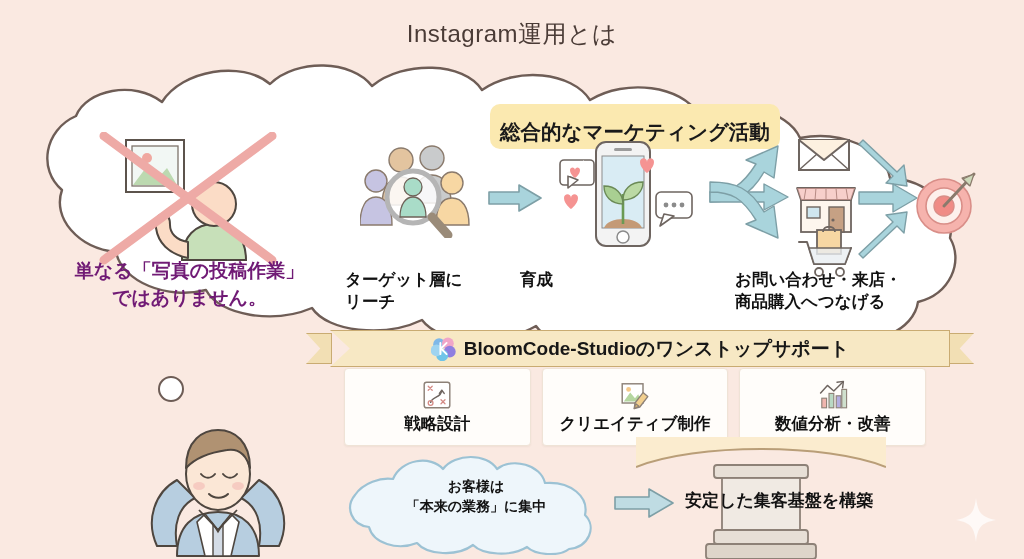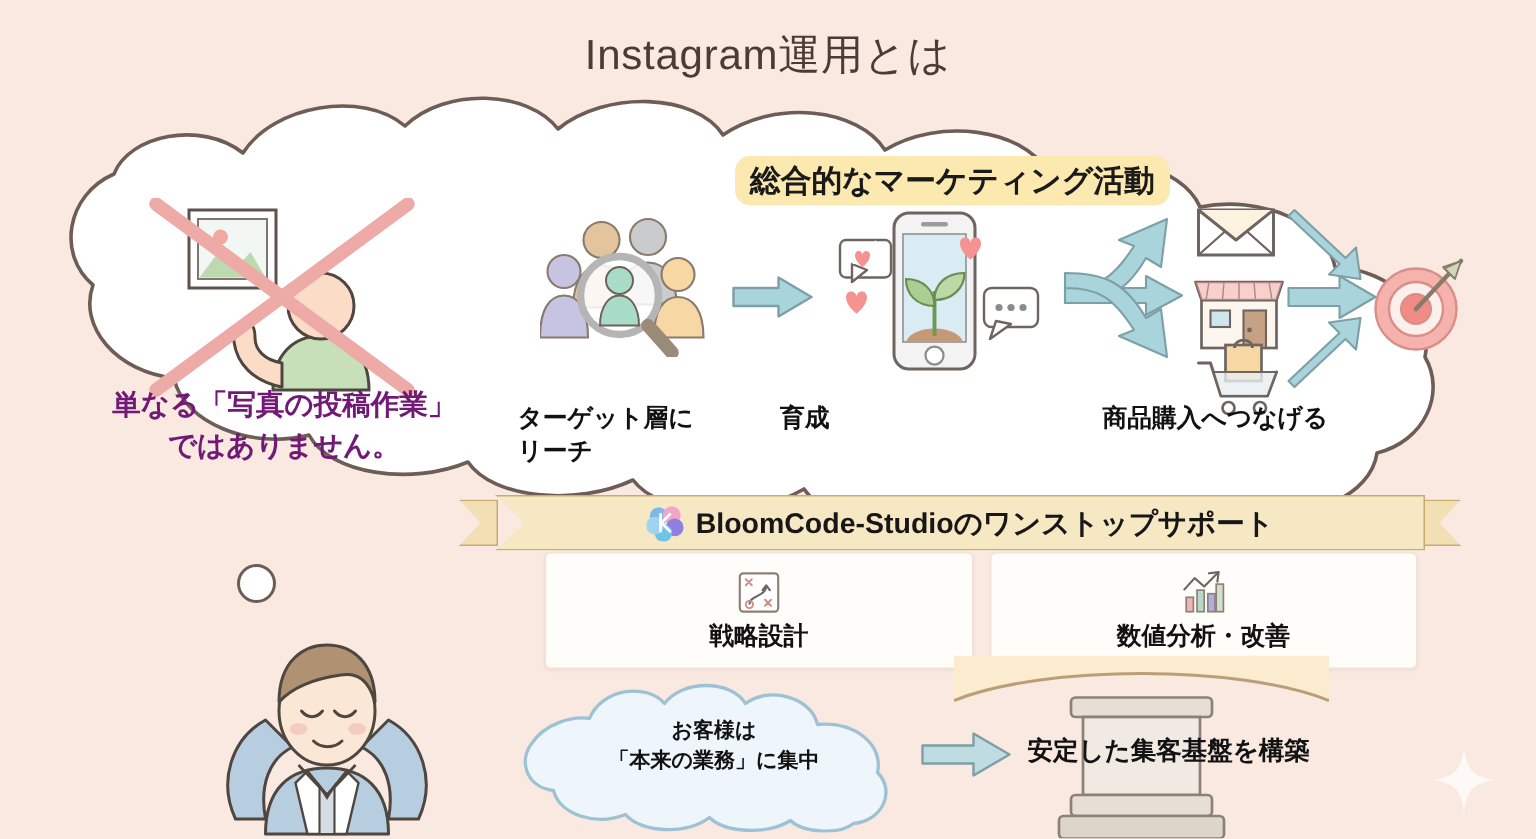--- a/index.html
+++ b/index.html
@@ -20,21 +20,21 @@
     inset: 0;
     width: 1024px;
     height: 559px;
   }
   .abs { position: absolute; }
 
   
   #page-title {
     left: 0; right: 0; top: 18px;
     text-align: center;
-    font-size: 28px;
+    font-size: 24px;
     letter-spacing: 0.5px;
     color: #4a3b36;
     font-weight: 500;
   }
 
   
   #thought-cloud-wrap {
     left: 12px; top: 62px;
     width: 960px; height: 300px;
     pointer-events: none;
@@ -62,21 +62,21 @@
     font-weight: 700;
     color: #701a75;
   }
 
   
   #marketing-subtitle {
     left: 490px; top: 104px;
     font-size: 20.5px;
     font-weight: 700;
     color: #1a1a1a;
-    padding: 2px 10px 3px;
+    padding: 14px 10px 3px;
     background: #fbe9b0;
     border-radius: 10px;
     white-space: nowrap;
   }
 
   
   #icon-audience { left: 360px; top: 143px; width: 115px; height: 95px; }
   #arrow-1 { left: 487px; top: 183px; width: 56px; height: 30px; }
   #icon-phone { left: 556px; top: 136px; width: 140px; height: 120px; }
   #fan-arrows { left: 706px; top: 140px; width: 88px; height: 115px; }
@@ -132,21 +132,21 @@
     left: -24px;
     clip-path: polygon(0 0, 100% 0, 100% 100%, 0 100%, 55% 50%);
   }
   #ribbon-tail-right {
     right: -24px;
     clip-path: polygon(0 0, 100% 0, 45% 50%, 100% 100%, 0 100%);
   }
 
   
   #service-cards {
-    left: 363px; top: 368px; width: 582px; height: 78px;
+    left: 344px; top: 368px; width: 582px; height: 78px;
     display: flex; gap: 11px; text-align: center;
   }
   .service-card {
     flex: 1;
     background: #fffdfa;
     border: 1px solid #efe3d6;
     border-radius: 4px;
     display: flex;
     flex-direction: column;
     align-items: center;
@@ -361,20 +361,21 @@
   </div>
 
   <div class="abs step-caption" id="caption-reach">
     <div>ターゲット層に</div>
     <div>リーチ</div>
   </div>
   <div class="abs step-caption" id="caption-fans">
     <div>育成</div>
   </div>
   <div class="abs step-caption" id="caption-convert">
+    <div>お問い合わせ・来店・</div>
     <div>商品購入へつなげる</div>
   </div>
 
   <div class="abs bubble" id="bubble-large"></div>
 
   <div class="abs" id="support-banner">
     <div class="ribbon-tail" id="ribbon-tail-left"></div>
     <div class="ribbon-tail" id="ribbon-tail-right"></div>
     <div class="ribbon-body"></div>
     <div class="ribbon-text-row">
@@ -397,20 +398,30 @@
         <rect x="4" y="4" width="32" height="32" rx="3" fill="#ffffff" stroke="#8d8177" stroke-width="1.8"></rect>
         <path d="M12 30 C12 22 26 24 26 14" stroke="#6e6560" stroke-width="1.8" fill="none"></path>
         <path d="M26 14 L23 18 M26 14 L29 18" stroke="#6e6560" stroke-width="1.8" stroke-linecap="round"></path>
         <path d="M9 9 L14 14 M14 9 L9 14" stroke="#d48b85" stroke-width="1.6" stroke-linecap="round"></path>
         <path d="M25 26 L30 31 M30 26 L25 31" stroke="#d48b85" stroke-width="1.6" stroke-linecap="round"></path>
         <circle cx="12" cy="30" r="3" fill="none" stroke="#d48b85" stroke-width="1.6"></circle>
       </svg>
       <span class="card-label">戦略設計</span>
     </div>
 
+    <div class="service-card">
+      <svg class="card-icon" viewBox="0 0 40 40" fill="none" xmlns="http://www.w3.org/2000/svg">
+        <rect x="4" y="6" width="26" height="24" fill="#ffffff" stroke="#8d8177" stroke-width="1.8"></rect>
+        <path d="M6 28 L14 17 L20 24 L24 19 L28 28 Z" fill="#b5d6a0"></path>
+        <circle cx="12" cy="13" r="3" fill="#f5c98a"></circle>
+        <path d="M20 30 L30 17 L36 22 L26 35 L19 37 Z" fill="#f2cf8e" stroke="#8d8177" stroke-width="1.7" stroke-linejoin="round"></path>
+        <path d="M19 37 L21 31 L25 34 Z" fill="#d9b46e" stroke="#8d8177" stroke-width="1.4" stroke-linejoin="round"></path>
+      </svg>
+      <span class="card-label">クリエイティブ制作</span>
+    </div>
 
     <div class="service-card">
       <svg class="card-icon" viewBox="0 0 40 40" fill="none" xmlns="http://www.w3.org/2000/svg">
         <rect x="6" y="24" width="6" height="12" fill="#f0b5ae" stroke="#8d8177" stroke-width="1.4"></rect>
         <rect x="15" y="18" width="6" height="18" fill="#b9d9c4" stroke="#8d8177" stroke-width="1.4"></rect>
         <rect x="24" y="21" width="6" height="15" fill="#b3aee0" stroke="#8d8177" stroke-width="1.4"></rect>
         <rect x="31" y="13" width="6" height="23" fill="#cfe0cd" stroke="#8d8177" stroke-width="1.4"></rect>
         <path d="M4 18 L13 8 L21 15 L33 3" stroke="#6e6560" stroke-width="1.8" fill="none" stroke-linejoin="round"></path>
         <path d="M33 3 L25 4 M33 3 L32 11" stroke="#6e6560" stroke-width="1.8" stroke-linecap="round"></path>
       </svg>

